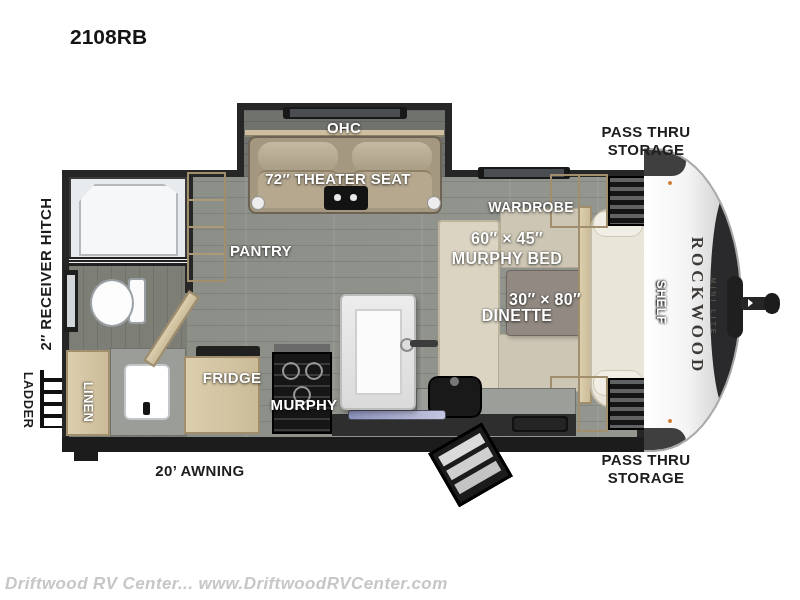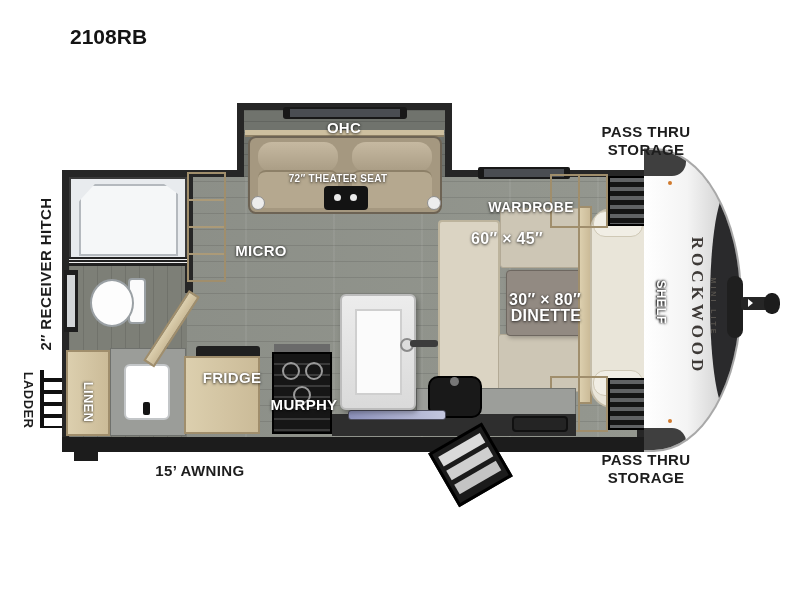--- a/index.html
+++ b/index.html
@@ -73,41 +73,41 @@
   <div class="abs" style="left:110px;top:348px;width:76px;height:88px;background:#9b9d99;border:1px solid #6f716d;"></div>
   <div class="abs" style="left:124px;top:364px;width:46px;height:56px;background:#ffffff;border:2px solid #c3c6c8;border-radius:6px;"></div>
   <div class="abs" style="left:143px;top:402px;width:7px;height:13px;background:#141414;border-radius:2px;"></div>
 
   <div class="abs wood" style="left:66px;top:350px;width:44px;height:86px;"></div>
   <div class="lbl vcw" style="left:88px;top:402px;font-size:13px;">LINEN</div>
 
   <div class="abs wood" style="left:187px;top:172px;width:39px;height:110px;
               background-image:repeating-linear-gradient(180deg,transparent 0 25px,#ab9a78 25px 27px);"></div>
   <div class="abs wood" style="left:189px;top:290px;width:13px;height:84px;transform:rotate(33deg);transform-origin:top left;"></div>
-  <div class="lbl" style="left:261px;top:250px;font-size:15px;">MICRO</div>
+  <div class="lbl" style="left:261px;top:250px;font-size:15px;">PANTRY</div>
 
   <div class="abs floor-slide" style="left:237px;top:103px;width:215px;height:74px;
               border-left:7px solid #262626;border-top:7px solid #262626;border-right:7px solid #262626;"></div>
   <div class="abs" style="left:283px;top:107px;width:124px;height:12px;background:#181818;border-radius:3px;"></div>
   <div class="abs" style="left:290px;top:109px;width:110px;height:8px;background:#4a4d52;"></div>
   <div class="abs" style="left:245px;top:130px;width:199px;height:7px;background:#cdbf9f;border-bottom:2px solid #8f8166;"></div>
 
   <div class="abs" style="left:248px;top:136px;width:194px;height:78px;background:#a59880;border:2px solid #6d6354;border-radius:8px;">
     <div class="abs" style="left:8px;top:4px;width:80px;height:30px;border-radius:14px;background:linear-gradient(#c6b9a1,#a99c84);"></div>
     <div class="abs" style="left:102px;top:4px;width:80px;height:30px;border-radius:14px;background:linear-gradient(#c6b9a1,#a99c84);"></div>
     <div class="abs" style="left:8px;top:32px;width:80px;height:38px;border-radius:8px;background:#b5a88f;border-top:2px solid #8d8068;"></div>
     <div class="abs" style="left:102px;top:32px;width:80px;height:38px;border-radius:8px;background:#b5a88f;border-top:2px solid #8d8068;"></div>
     <div class="abs" style="left:74px;top:48px;width:44px;height:24px;background:#131313;border-radius:4px;"></div>
     <div class="abs" style="left:84px;top:56px;width:7px;height:7px;background:#e9e9e9;border-radius:50%;"></div>
     <div class="abs" style="left:100px;top:56px;width:7px;height:7px;background:#e9e9e9;border-radius:50%;"></div>
     <div class="abs" style="left:1px;top:58px;width:14px;height:14px;background:#ededed;border:1px solid #8f8f8f;border-radius:50%;"></div>
     <div class="abs" style="left:177px;top:58px;width:14px;height:14px;background:#ededed;border:1px solid #8f8f8f;border-radius:50%;"></div>
   </div>
   <div class="lbl" style="left:344px;top:127px;font-size:15px;">OHC</div>
-  <div class="lbl" style="left:338px;top:178px;font-size:10px;">72″ THEATER SEAT</div>
+  <div class="lbl" style="left:338px;top:178px;font-size:15px;">72″ THEATER SEAT</div>
 
   <div class="abs" style="left:478px;top:167px;width:92px;height:12px;background:#181818;border-radius:2px;"></div>
   <div class="abs" style="left:484px;top:169px;width:80px;height:8px;background:#4a4d52;"></div>
 
   <div class="abs" style="left:438px;top:220px;width:62px;height:172px;background:#dbd4c3;border:2px solid #bdb49d;border-radius:4px;"></div>
   <div class="abs" style="left:500px;top:208px;width:82px;height:60px;background:#cdc6b5;border:1px solid #b3aa96;border-radius:3px;"></div>
   <div class="abs" style="left:498px;top:334px;width:84px;height:58px;background:#cdc6b5;border:1px solid #b3aa96;border-radius:3px;"></div>
   <div class="abs" style="left:506px;top:270px;width:78px;height:66px;background:#928a82;border:1px solid #6e6760;border-radius:4px;
               box-shadow:2px 2px 4px rgba(0,0,0,.25);"></div>
 
@@ -118,22 +118,23 @@
 
   <div class="abs wood" style="left:550px;top:174px;width:58px;height:54px;
               background-image:linear-gradient(90deg,transparent 0 26px,#a08e6c 26px 28px,transparent 28px);"></div>
   <div class="abs vent" style="left:608px;top:176px;width:42px;height:50px;"></div>
   <div class="abs wood" style="left:550px;top:376px;width:58px;height:56px;
               background-image:linear-gradient(90deg,transparent 0 26px,#a08e6c 26px 28px,transparent 28px);"></div>
   <div class="abs vent" style="left:608px;top:378px;width:42px;height:52px;"></div>
 
   <div class="lbl" style="left:531px;top:207px;font-size:14px;">WARDROBE</div>
   <div class="lbl" style="left:507px;top:239px;font-size:16px;">60″ × 45″</div>
+  <div class="lbl" style="left:507px;top:259px;font-size:16px;">MURPHY BED</div>
   <div class="lbl" style="left:545px;top:300px;font-size:16px;">30″ × 80″</div>
-  <div class="lbl" style="left:546px;top:316px;font-size:16px;">DINETTE</div>
+  <div class="lbl" style="left:517px;top:316px;font-size:16px;">DINETTE</div>
   <div class="lbl" style="left:531px;top:404px;font-size:14px;">WARDROBE</div>
 
   <div class="abs" style="left:196px;top:346px;width:64px;height:14px;background:#202020;border-radius:3px;"></div>
   <div class="abs wood" style="left:184px;top:356px;width:76px;height:78px;"></div>
   <div class="lbl" style="left:232px;top:377px;font-size:15px;">FRIDGE</div>
 
   <div class="abs" style="left:274px;top:344px;width:56px;height:10px;background:#6a6a6a;"></div>
   <div class="abs" style="left:272px;top:352px;width:60px;height:82px;background:#161616;border:2px solid #000;
               background-image:repeating-linear-gradient(180deg,transparent 0 9px,#3a3a3a 9px 11px);">
     <div class="abs" style="left:8px;top:8px;width:18px;height:18px;border:2px solid #9a9a9a;border-radius:50%;"></div>
@@ -188,16 +189,17 @@
   <div class="abs" style="left:748px;top:299px;width:0;height:0;border-left:5px solid #fff;border-top:4px solid transparent;border-bottom:4px solid transparent;"></div>
 
   <div class="lbl-out center2" style="left:646px;top:141px;font-size:15px;">
     <div>PASS THRU</div>
     <div>STORAGE</div>
   </div>
   <div class="lbl-out center2" style="left:646px;top:469px;font-size:15px;">
     <div>PASS THRU</div>
     <div>STORAGE</div>
   </div>
-  <div class="lbl-out" style="left:200px;top:470px;font-size:15px;">15’ AWNING</div>
-
+  <div class="lbl-out" style="left:200px;top:470px;font-size:15px;">20’ AWNING</div>
+
+  <div class="watermark">Driftwood RV Center... www.DriftwoodRVCenter.com</div>
 
 </div>
 
 </body></html>

